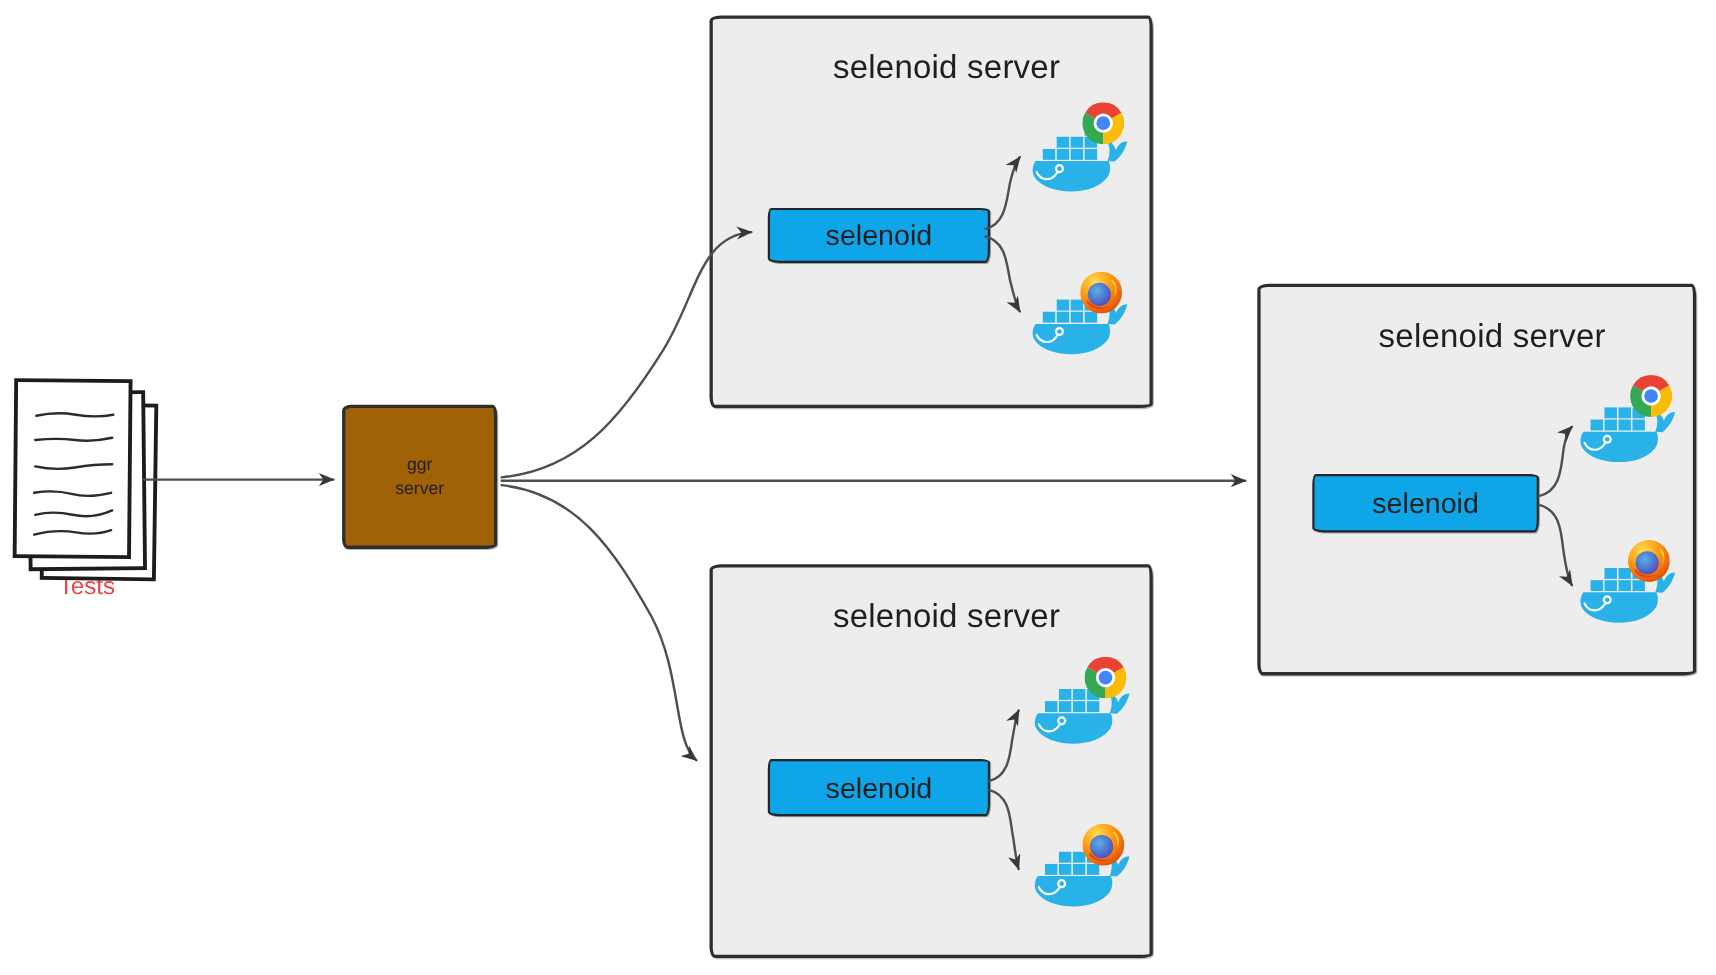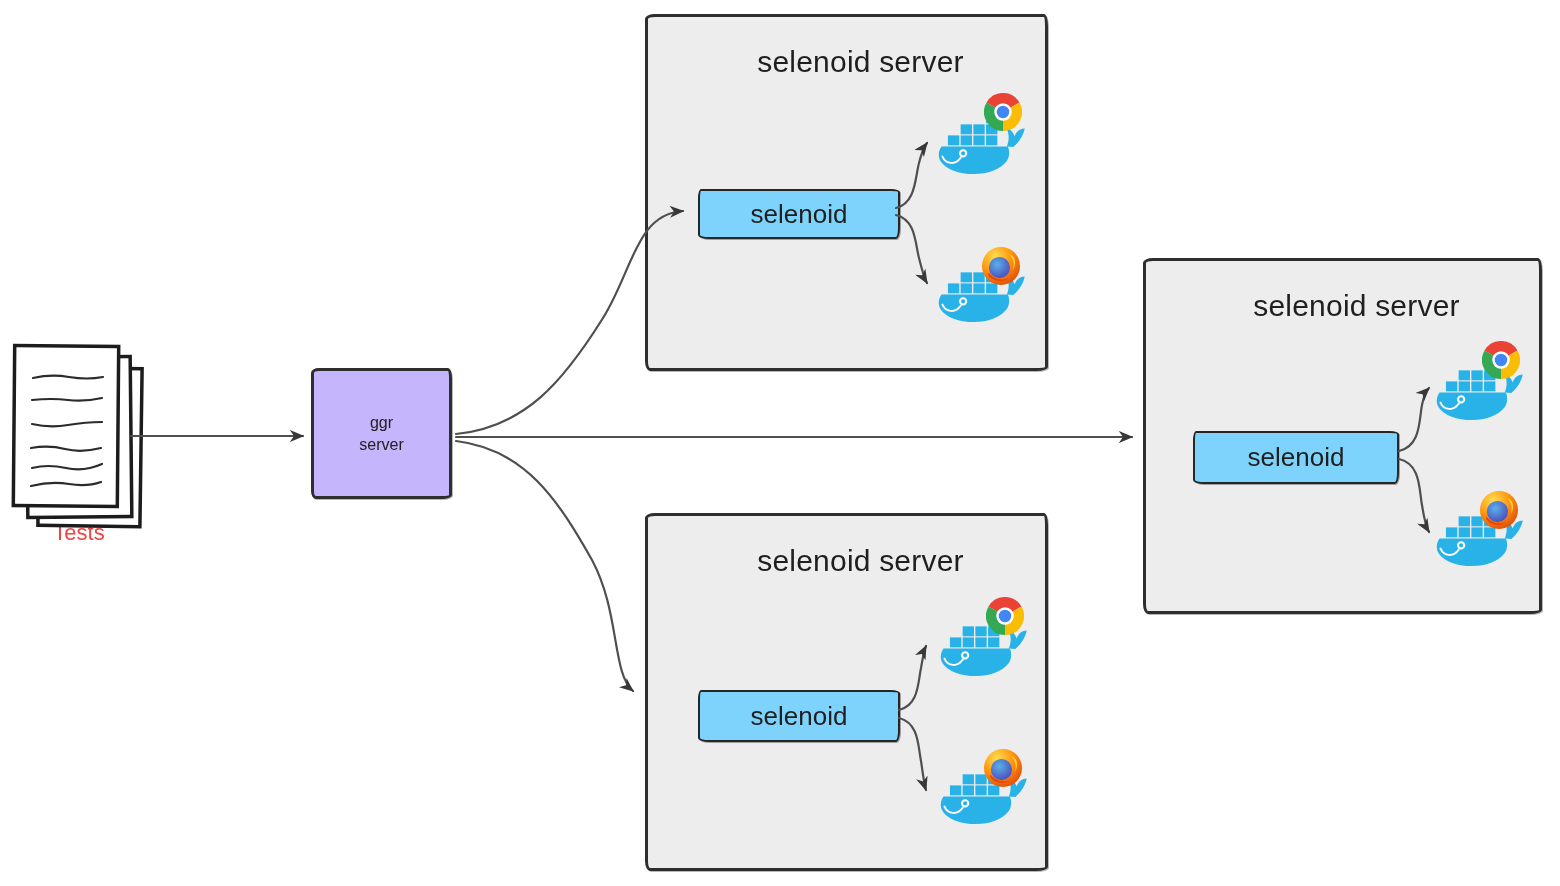--- a/index.html
+++ b/index.html
@@ -23,34 +23,34 @@
   .server-title {
     text-align: center;
     font-size: 30px;
     padding-top: 28px;
     color: #1f1f1f;
     letter-spacing: 0.2px;
     padding-left: 28px;
   }
   .inner-node {
     position: absolute;
-    background: #7dd3fc;
+    background: #0ea5e9;
     border: 2.5px solid #262626;
     border-radius: 3px 9px 4px 11px / 9px 3px 11px 4px;
     box-shadow: 1px 1px 0 rgba(0,0,0,0.32);
     display: flex;
     align-items: center;
     justify-content: center;
     font-size: 26px;
     color: #1f1f1f;
   }
   .ggr-box {
     position: absolute;
     left: 311px; top: 368px; width: 141px; height: 131px;
-    background: #c4b5fd;
+    background: #a16207;
     border: 3px solid #2e2e2e;
     border-radius: 8px 4px 10px 5px / 5px 10px 4px 8px;
     box-shadow: 1px 1px 0 rgba(0,0,0,0.28);
     display: flex;
     align-items: center;
     justify-content: center;
     text-align: center;
     font-size: 16px;
     line-height: 1.35;
     white-space: pre-line;

